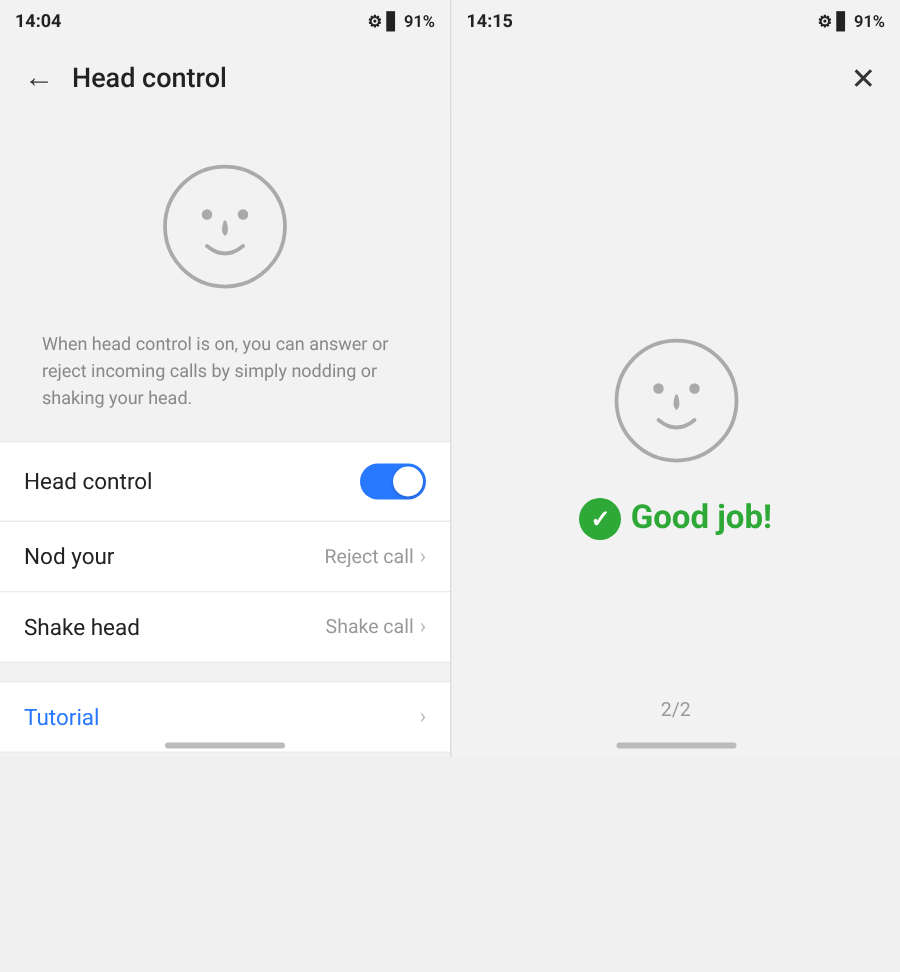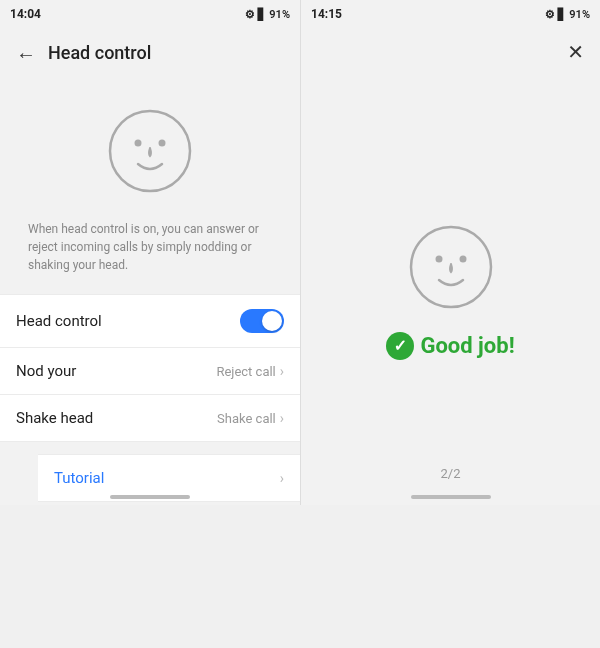--- a/index.html
+++ b/index.html
@@ -154,21 +154,20 @@
     
     .tutorial-row {
       display: flex;
       align-items: center;
       padding: 14px 16px;
       background: #fff;
       border-top: 1px solid #ebebeb;
       border-bottom: 1px solid #ebebeb;
       margin-top: 12px;
       cursor: pointer;
-      margin-left: 38px;
     }
     .tutorial-label {
       font-size: 15px;
       color: #2979ff;
       flex: 1;
     }
 
     
     .bottom-bar {
       position: absolute;

